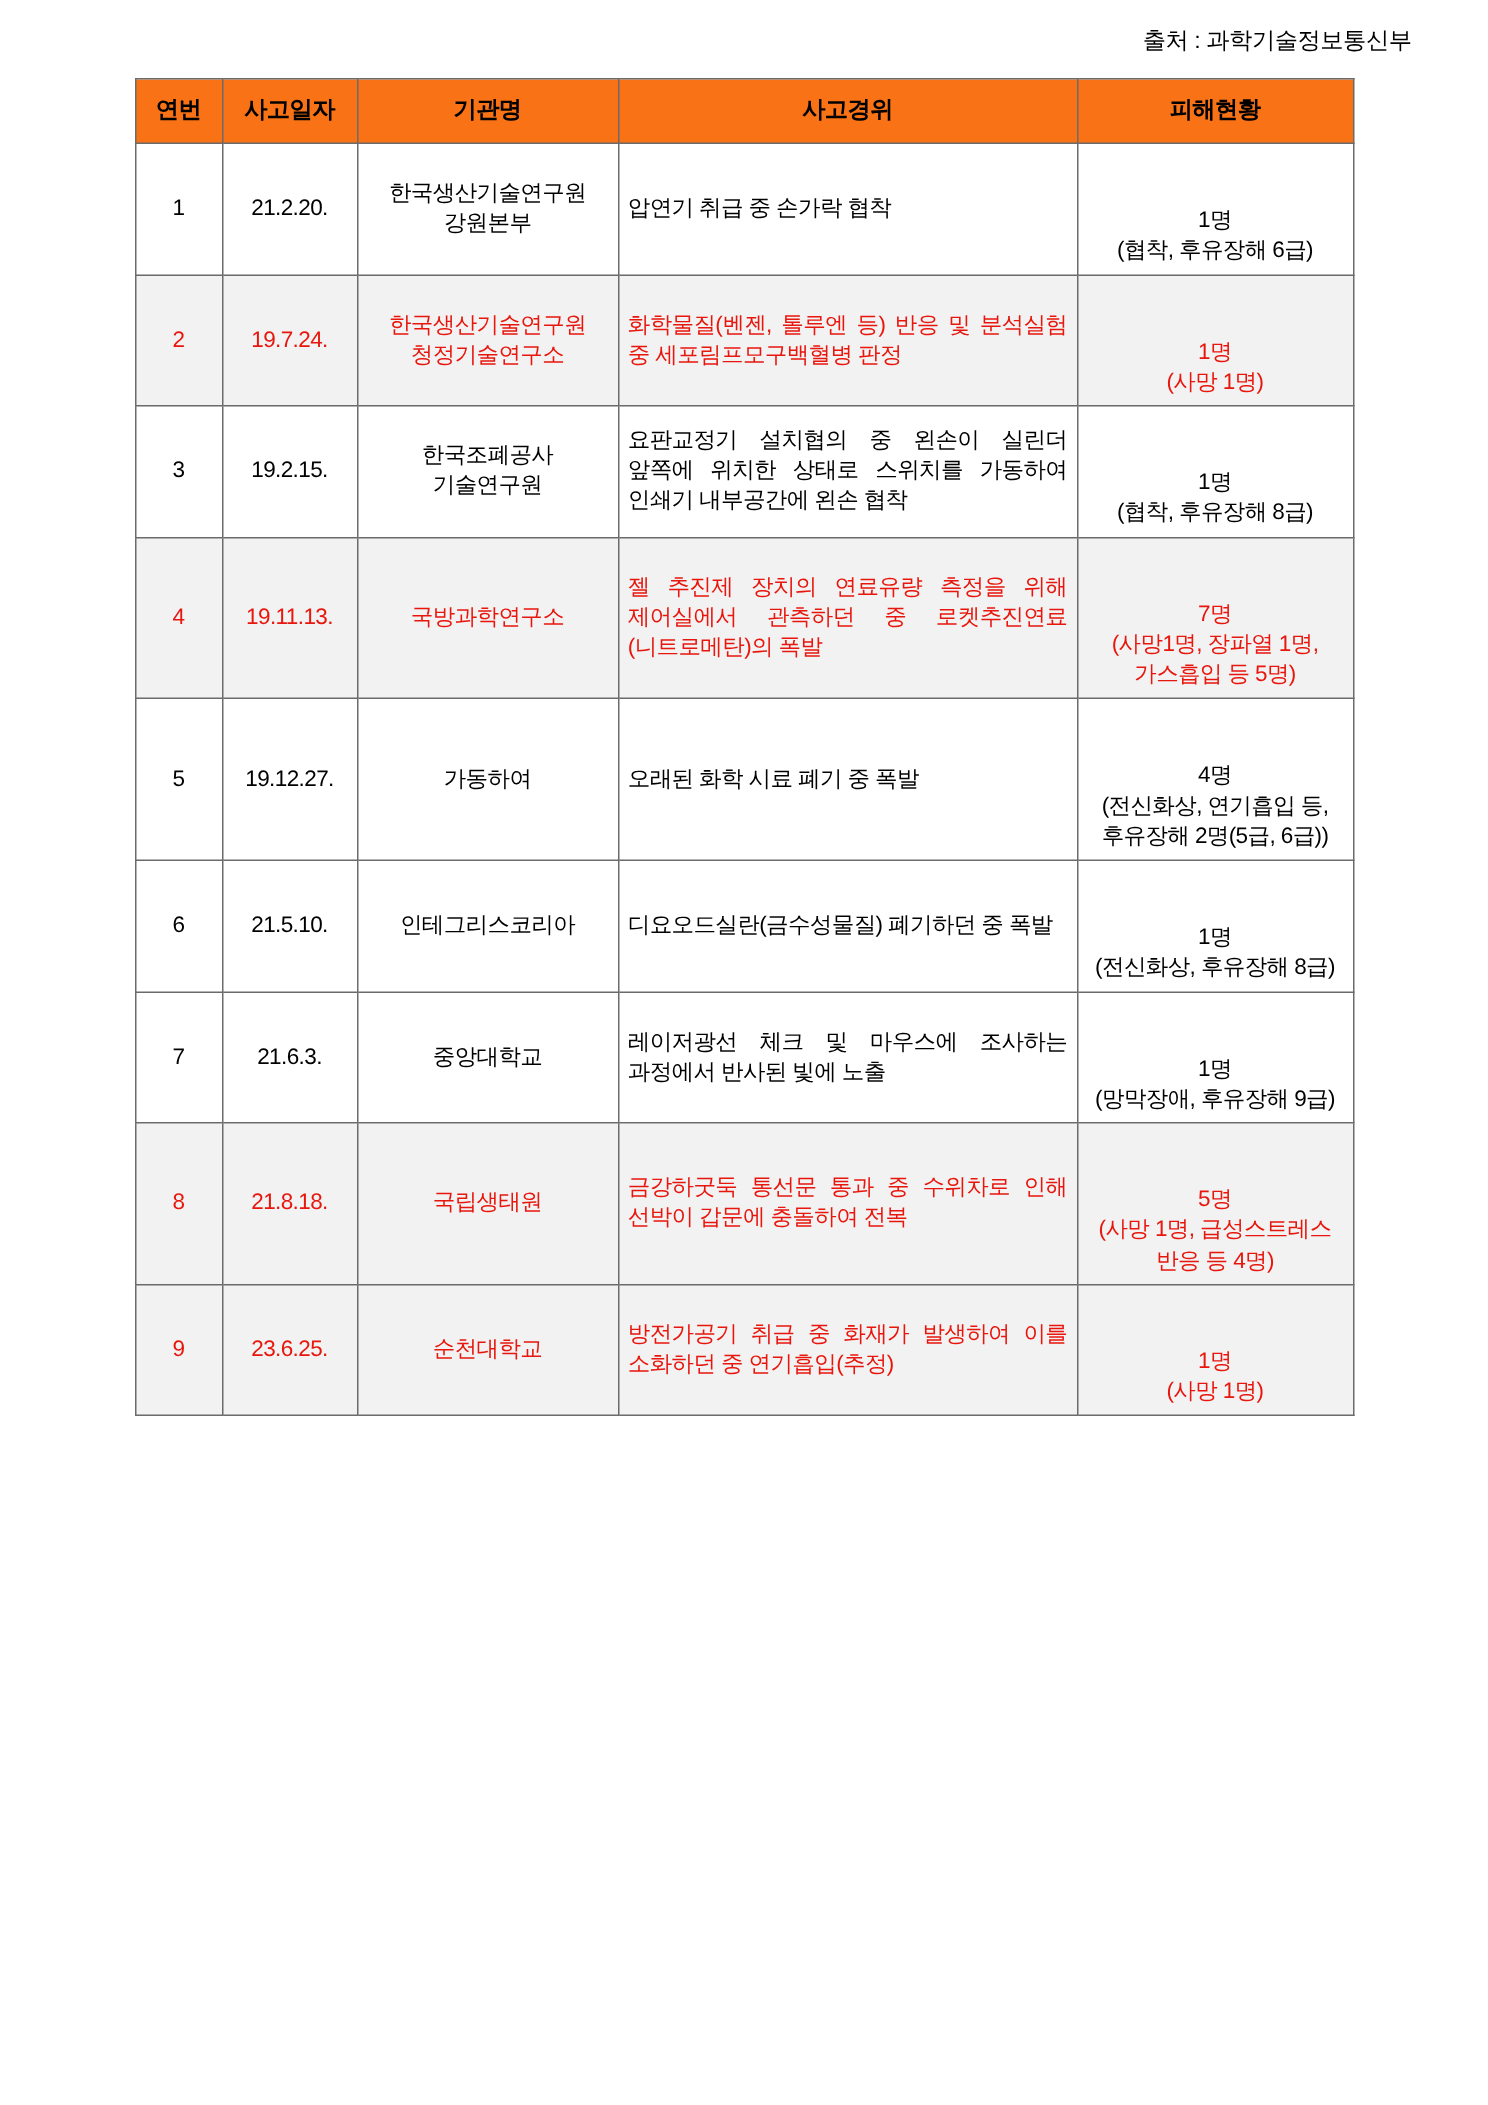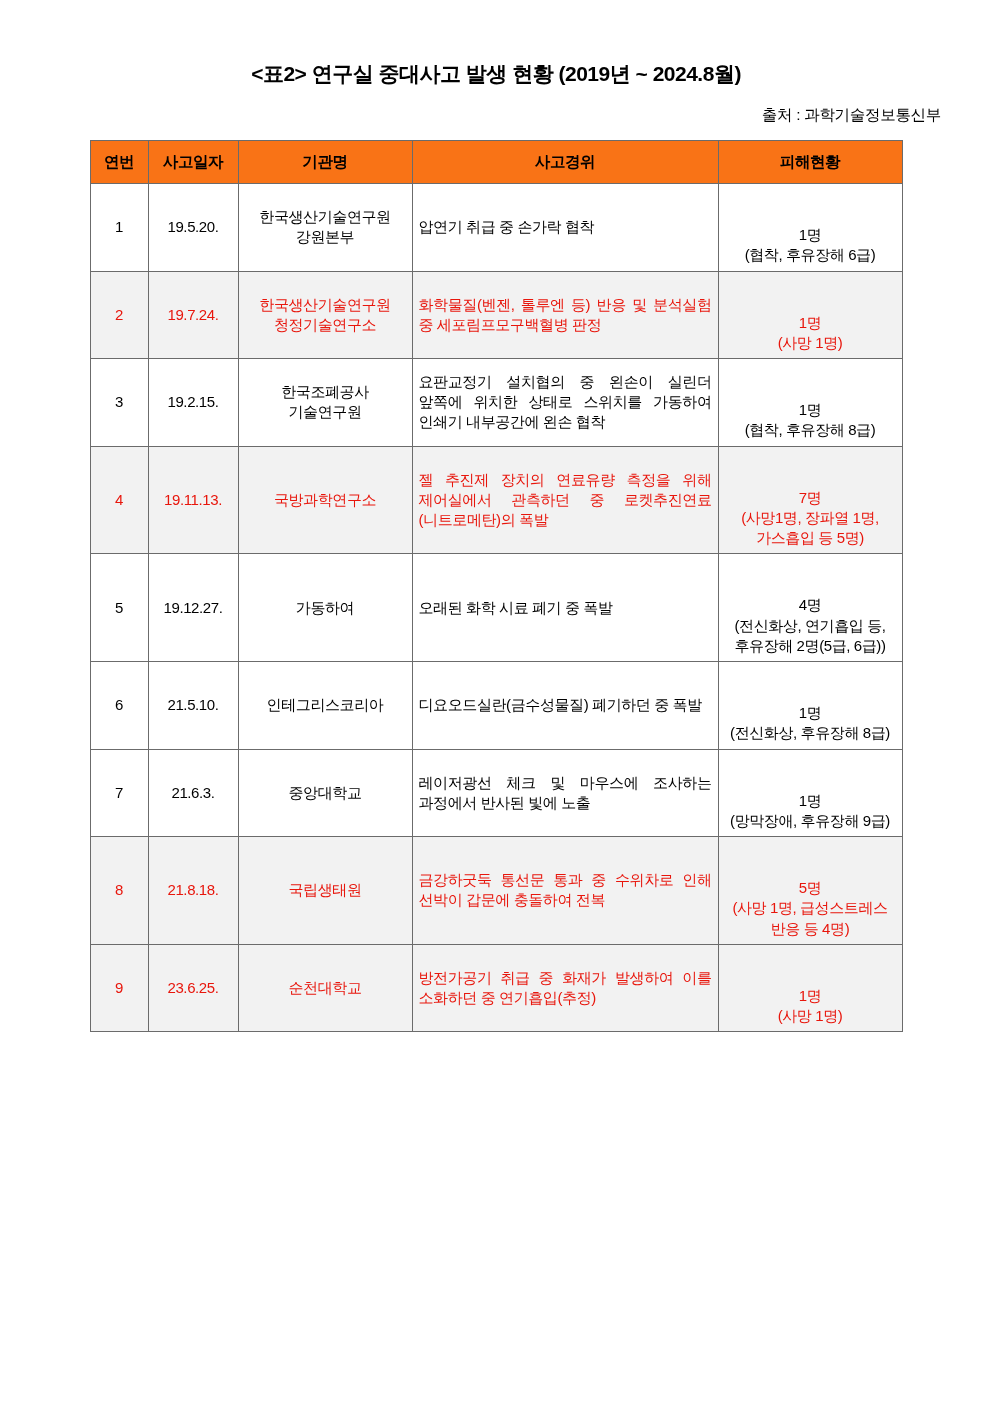--- a/index.html
+++ b/index.html
@@ -79,21 +79,20 @@
     color: #e8160c;
   }
   .dmg-main { display: block; margin-top: 36px; }
   .dmg-sub  { display: block; }
 </style>
 </head>
 <body>
 
 <div class="page">
 
-  <div class="doc-title">&lt;표2&gt; 연구실 중대사고 발생 현황 (2019년 ~ 2024.8월)</div>
 
   <div class="source-line">출처 : 과학기술정보통신부</div>
 
   <table class="main-table">
     <colgroup>
       <col class="c-no">
       <col class="c-date">
       <col class="c-org">
       <col class="c-desc">
       <col class="c-dmg">
@@ -103,21 +102,21 @@
         <th>연번</th>
         <th>사고일자</th>
         <th>기관명</th>
         <th>사고경위</th>
         <th>피해현황</th>
       </tr>
     </thead>
     <tbody>
         <tr>
           <td class="no">1</td>
-          <td class="date">19.5.20.</td>
+          <td class="date">21.2.20.</td>
           <td class="org">한국생산기술연구원<br>강원본부</td>
           <td class="desc">압연기 취급 중 손가락 협착</td>
           <td class="dmg">
             <span class="dmg-main">1명</span>
             <span class="dmg-sub">(협착, 후유장해 6급)</span>
           </td>
         </tr>
         <tr class="shade red">
           <td class="no">2</td>
           <td class="date">19.7.24.</td>

